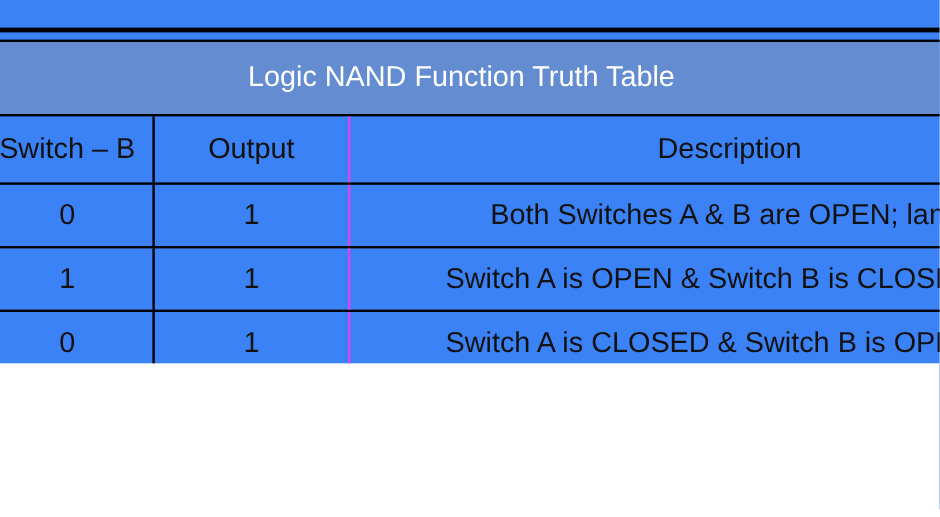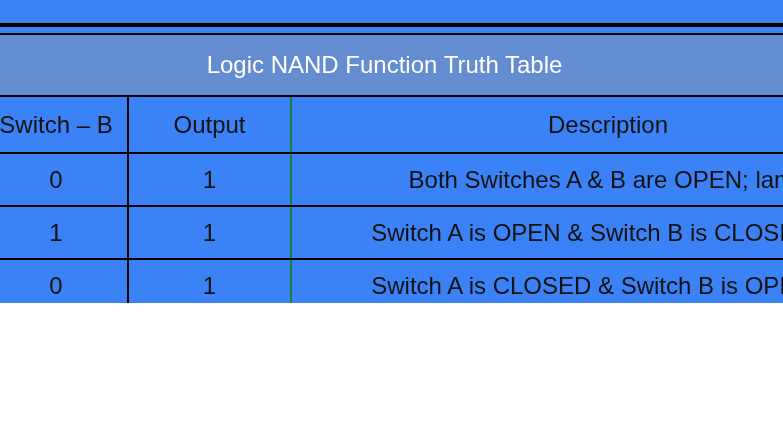--- a/index.html
+++ b/index.html
@@ -55,21 +55,21 @@
     box-sizing: border-box;
     text-align: center;
     font-size: 24px;
     display: flex;
     align-items: center;
     justify-content: center;
     white-space: nowrap;
     overflow: visible;
   }
   .col-b      { width: 144px; border-right: 2px solid #000000; }
-  .col-out    { width: 163px; border-right: 2px solid #15803d; }
+  .col-out    { width: 163px; border-right: 2px solid #d946ef; }
   .col-desc   { width: 632px; }
   .bottom-rule {
     position: absolute;
     left: 0;
     top: 374px;
     width: 783px;
     height: 5px;
     background: #000000;
   }
   .bottom-rule-shadow {

